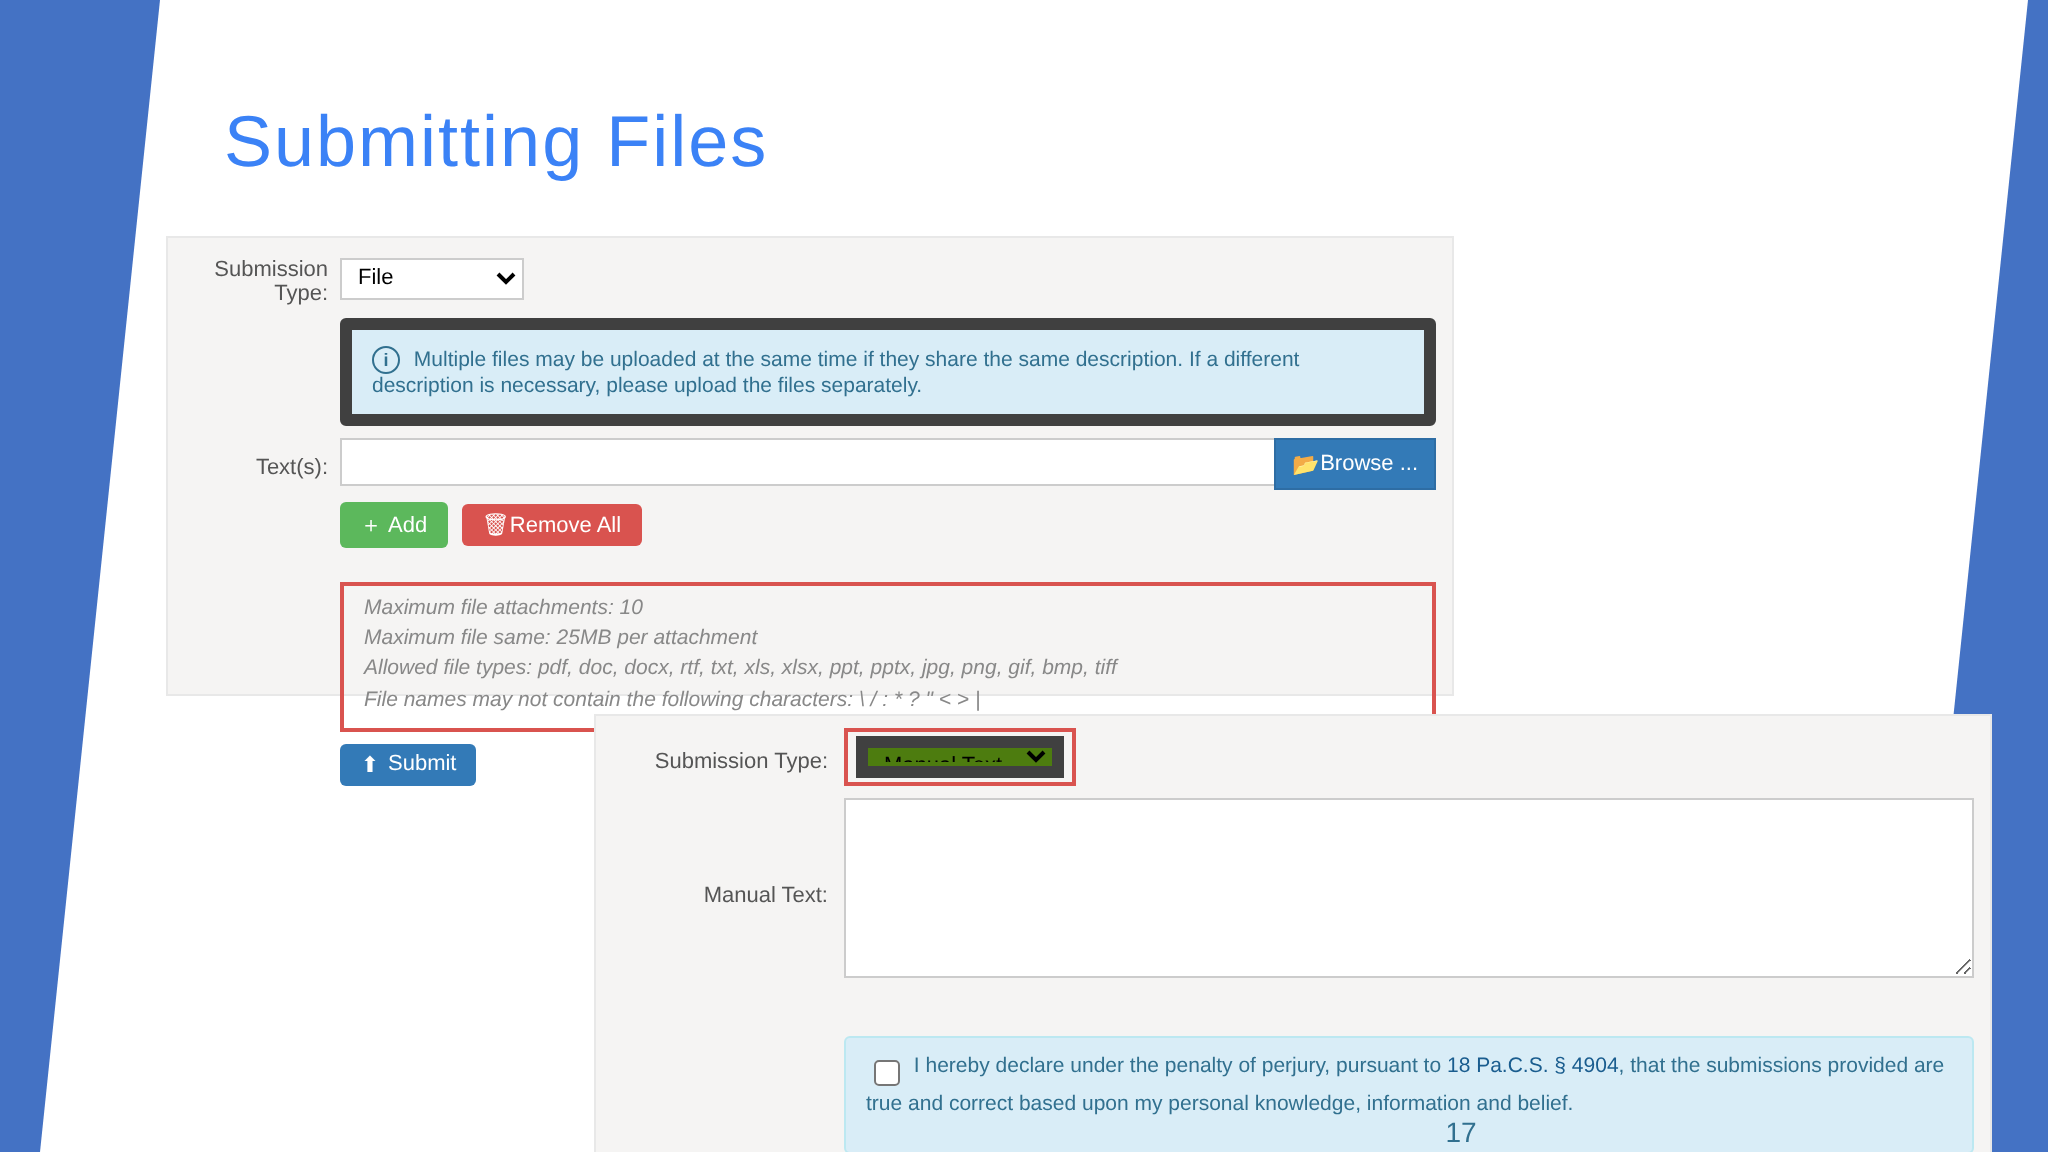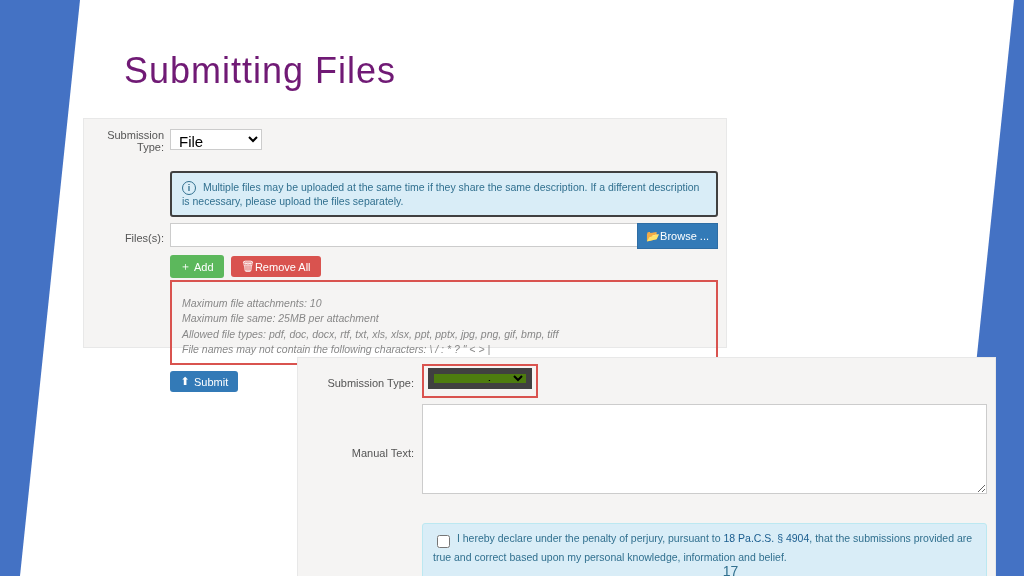--- a/index.html
+++ b/index.html
@@ -1,41 +1,41 @@
 <!DOCTYPE html>
 <html><head>
 <meta charset="utf-8">
 <style>
   html,body{margin:0;padding:0;font-family:"Segoe UI",Arial,Helvetica,sans-serif;font-size:12px;color:#555;}
   body{width:1024px;height:576px;overflow:hidden;background:#fff;position:relative;}
   .blue-stripe{position:absolute;top:0;bottom:0;background:#4472C4;}
   .stripe-left{left:0;width:90px;clip-path:polygon(0 0,80px 0,20px 576px,0 576px);}
   .stripe-right{right:0;width:70px;clip-path:polygon(60px 0,70px 0,70px 576px,0px 576px);}
-  .slide-title{position:absolute;left:112px;top:50px;color:#701a75;font-size:36px;font-family:"Trebuchet MS","Segoe UI",sans-serif;letter-spacing:1px;margin-left:12px;}
+  .slide-title{position:absolute;left:112px;top:50px;color:#3b82f6;font-size:36px;font-family:"Trebuchet MS","Segoe UI",sans-serif;letter-spacing:1px;}
   
   .panel{position:absolute;background:#f5f4f3;border:1px solid #e8e8e8;}
   .panel1{left:83px;top:118px;width:642px;height:228px;}
   .panel2{left:297px;top:357px;width:697px;height:218px;}
   .row{display:flex;align-items:center;margin:6px 8px;}
   .lbl{width:72px;text-align:right;padding-right:6px;padding-top:4px;color:#555;font-size:11px;}
   .lbl2{width:108px;text-align:right;padding-right:8px;padding-top:4px;color:#555;font-size:11px;}
   .col{flex:1;}
-  select.sel{border:1px solid #ccc;padding:2px 4px;font-size:15px;background:#fff;height:21px;width:92px;}
+  select.sel{border:1px solid #ccc;padding:2px 4px;font-size:11px;background:#fff;height:21px;width:92px;}
   .sel-highlight{border:2px solid #d9534f;padding:2px 4px;display:inline-block;}
   .sel-highlight select.sel{border:6px solid #404040;background:#4d7c0f;}
-  .alert-info{background:#d9edf7;border:2px solid #404040;color:#31708f;padding:8px 10px;font-size:10.5px;border-radius:3px;margin-top:12px;}
+  .alert-info{background:#d9edf7;border:6px solid #404040;color:#31708f;padding:8px 10px;font-size:10.5px;border-radius:3px;}
   .info-icon{display:inline-block;width:12px;height:12px;border-radius:50%;border:1px solid #31708f;color:#31708f;text-align:center;font-weight:bold;line-height:12px;font-size:9px;margin-right:4px;vertical-align:middle;font-style:normal;}
   .file-input-wrap{display:flex;}
   .file-input{flex:1;border:1px solid #ccc;background:#fff;height:22px;border-right:none;}
   .browse-btn{background:#337ab7;color:#fff;border:1px solid #2e6da4;padding:0 8px;display:flex;align-items:center;gap:4px;font-size:11px;height:24px;cursor:pointer;}
   .btn{display:inline-flex;align-items:center;padding:4px 10px;border-radius:3px;color:#fff;font-size:11px;margin-right:4px;cursor:pointer;border:none;gap:4px;}
   .btn-green{background:#5cb85c;}
   .btn-red{background:#d9534f;}
   .btn-blue{background:#337ab7;}
-  .hints{border:2px solid #d9534f;padding:14px 10px 6px;color:#888;font-style:italic;font-size:10.5px;line-height:1.45;margin-top:2px;}
+  .hints{border:2px solid #d9534f;padding:4px 10px 6px;color:#888;font-style:italic;font-size:10.5px;line-height:1.45;margin-top:17px;}
   textarea.ta{width:100%;height:90px;border:1px solid #ccc;resize:both;font-family:inherit;font-size:11px;box-sizing:border-box;background:#fff;}
   .declare-box{background:#d9edf7;border:1px solid #bce8f1;color:#31708f;padding:8px 10px 18px;font-size:10.5px;border-radius:3px;position:relative;margin-top:20px;}
   .declare-box a{color:#1a5d8f;text-decoration:none;}
   .pg{position:absolute;right:44%;bottom:2px;color:#31708f;font-size:14px;}
   .ico{display:inline-block;width:10px;text-align:center;font-style:normal;}
 </style>
 </head>
 <body>
 
 <div class="blue-stripe stripe-left"></div>
@@ -55,21 +55,21 @@
   <div class="row">
     <div class="lbl"></div>
     <div class="col">
       <div class="alert-info">
         <span class="info-icon">i</span>
         <span>Multiple files may be uploaded at the same time if they share the same description. If a different description is necessary, please upload the files separately.</span>
       </div>
     </div>
   </div>
   <div class="row">
-    <div class="lbl">Files(s):</div>
+    <div class="lbl">Text(s):</div>
     <div class="col">
       <div class="file-input-wrap">
         <div class="file-input"></div>
         <div class="browse-btn">
           <span class="ico">📂</span>
           <span>Browse ...</span>
         </div>
       </div>
     </div>
   </div>

